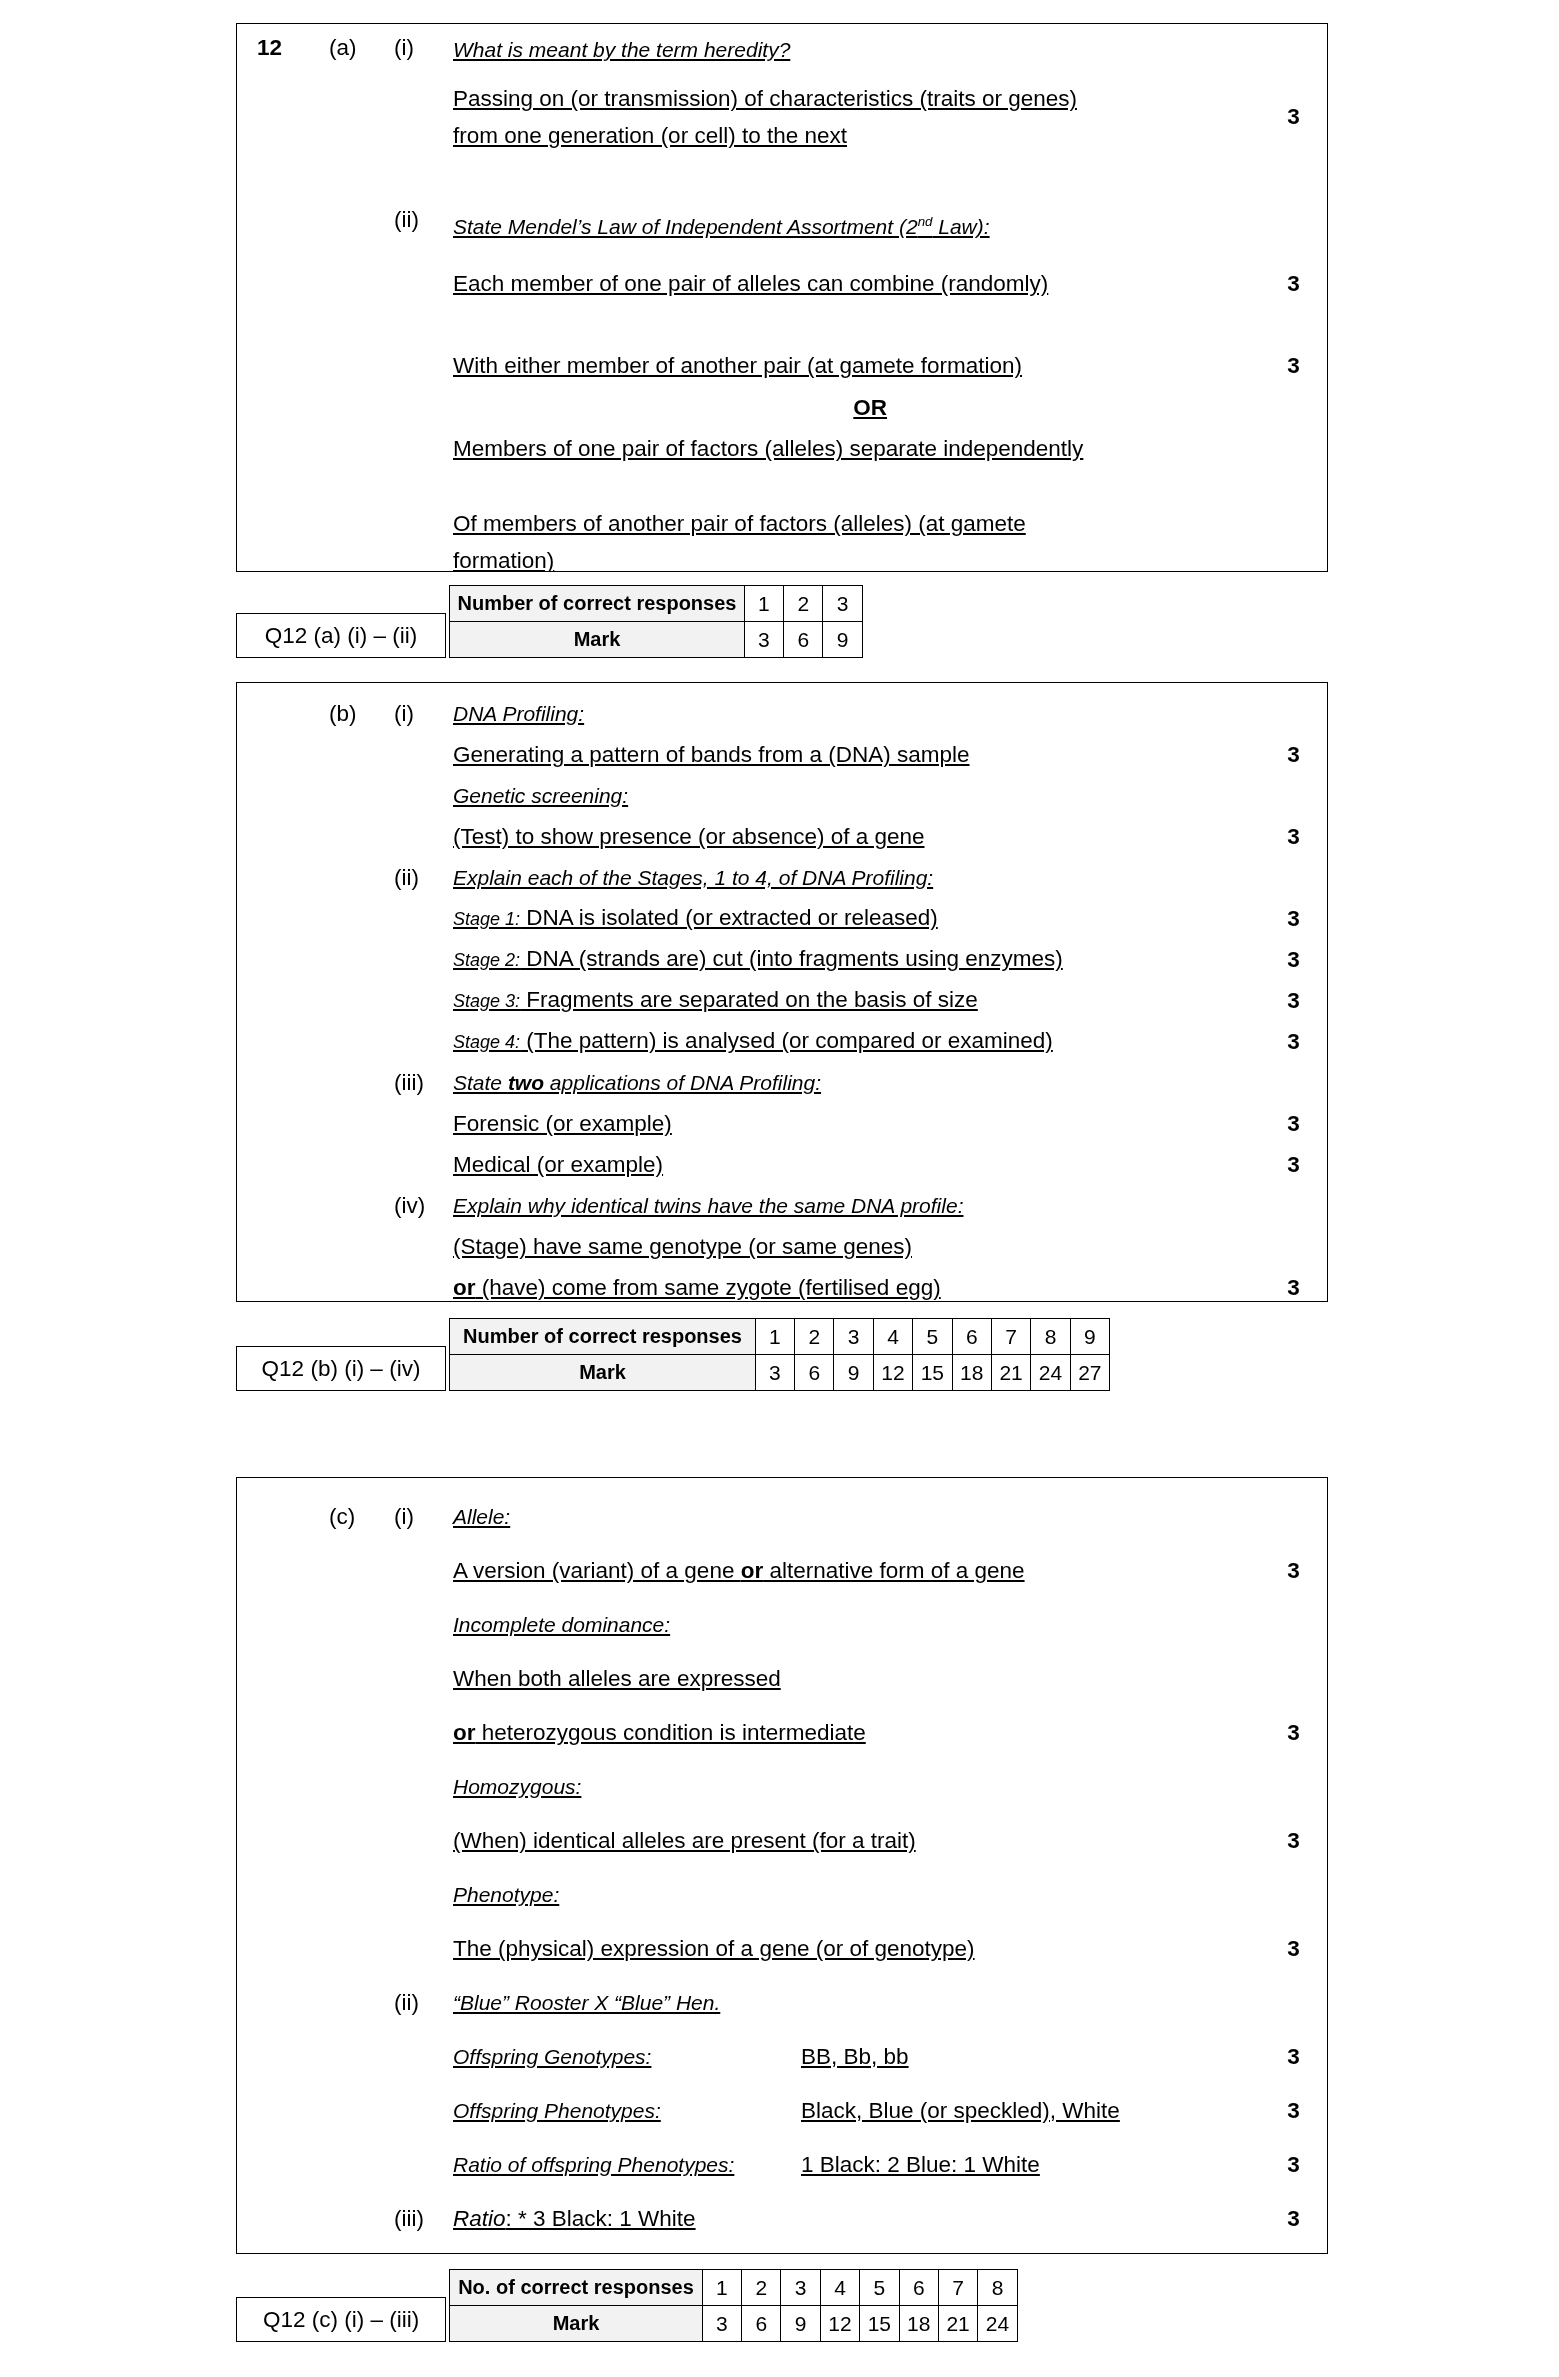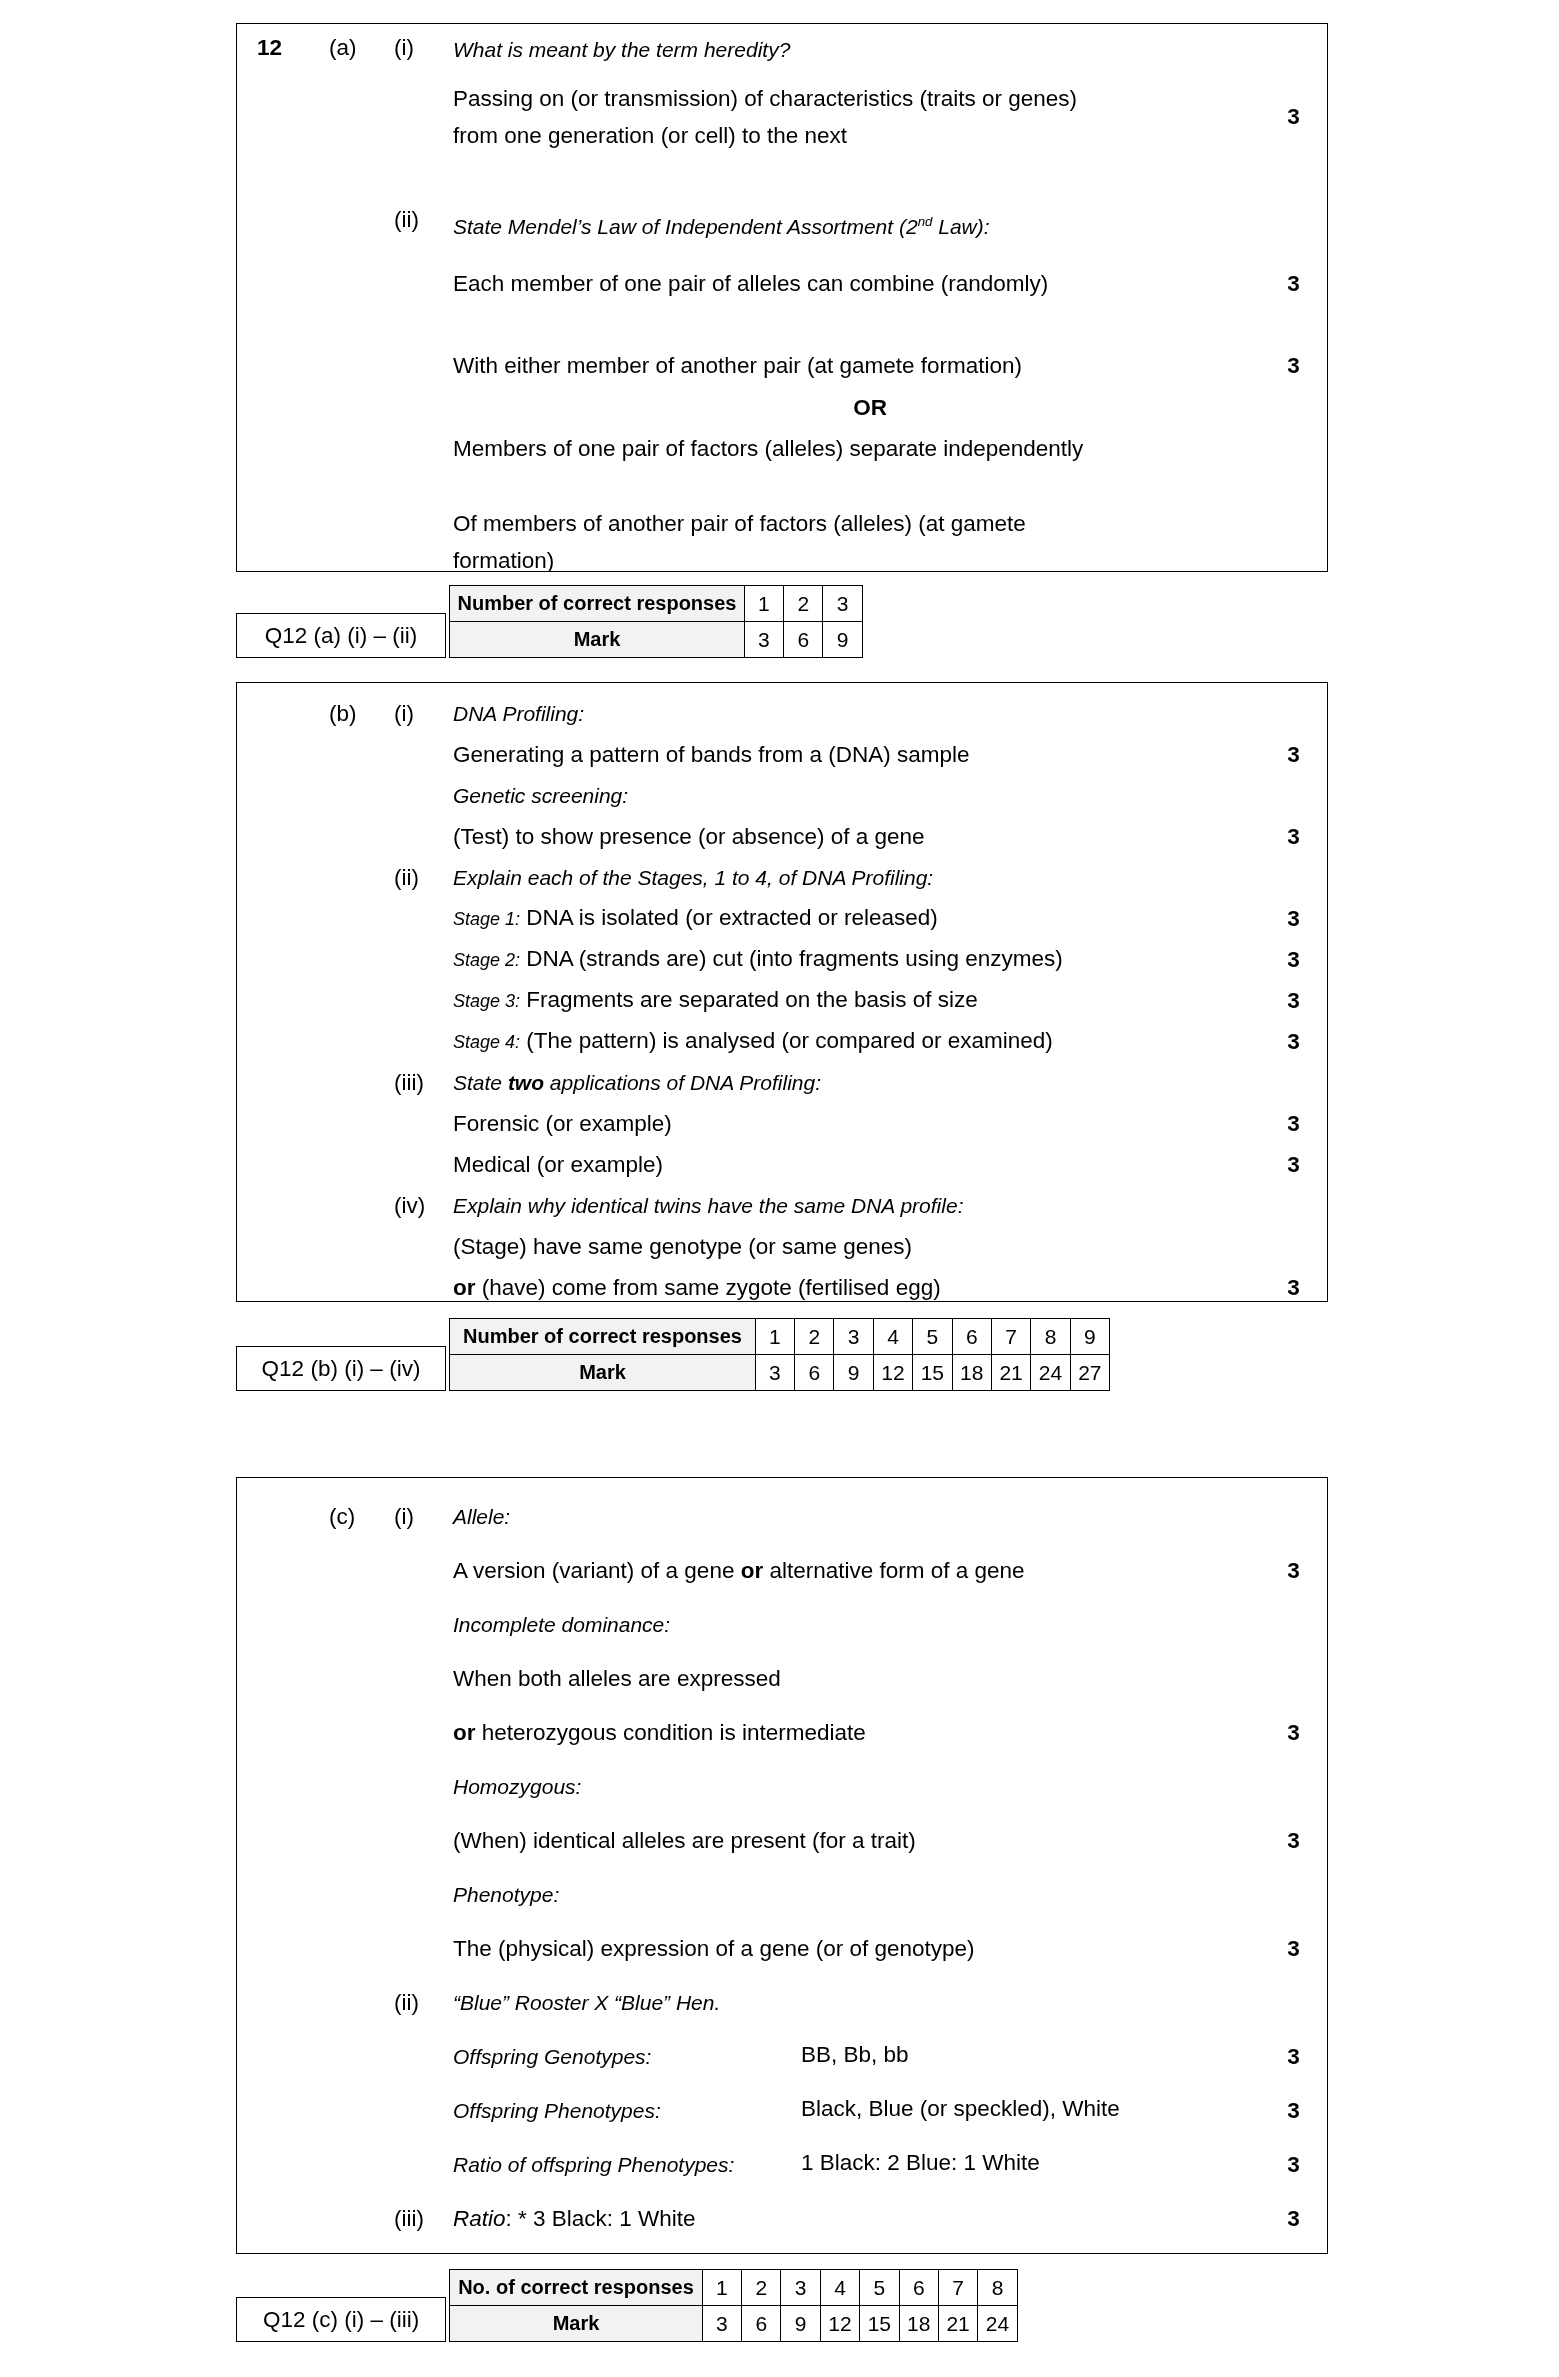--- a/index.html
+++ b/index.html
@@ -21,28 +21,28 @@
     grid-template-columns:72px 65px 59px auto 28px;
     padding:0 11.7px 0 20px;
     align-items:start;
   }
   #box-b .row { height:41px; align-items:center; }
   #box-c .row { height:54px; align-items:center; }
 
   .c-num  { font-weight:700; font-size:22.5px; }
   .c-part { font-size:22.5px; }
   .c-sub  { font-size:22.5px; }
-  .c-content { min-width:0; }
+  .c-content { min-width:0;text-decoration:underline; }
   .prompt { font-style:italic; font-size:21px; line-height:30px; }
   .answer { font-size:22.5px; line-height:37px; }
   .c-mark { font-weight:700; font-size:22.5px; align-self:center; text-align:left; }
   .seg-bold { font-weight:700; }
   .or-line { text-align:center; font-weight:700; font-size:22.5px; line-height:37px; }
   .inline-prompt { font-style:italic; font-size:18px; }
-  .cross { display:flex; align-items:flex-start; }
+  .cross { display:flex; align-items:center; }
   .cross-label { flex:0 0 348px; }
   .cross-value { font-size:22.5px; }
   sup { font-size:13.3px; }
 
   
   #box-a .r2 { margin-top:15px; }
   #box-a .r3 { margin-top:53px; }
   #box-a .r4 { margin-top:23px; }
   #box-a .r5 { margin-top:45px; }
   #box-a .r6 { margin-top:5px; }

